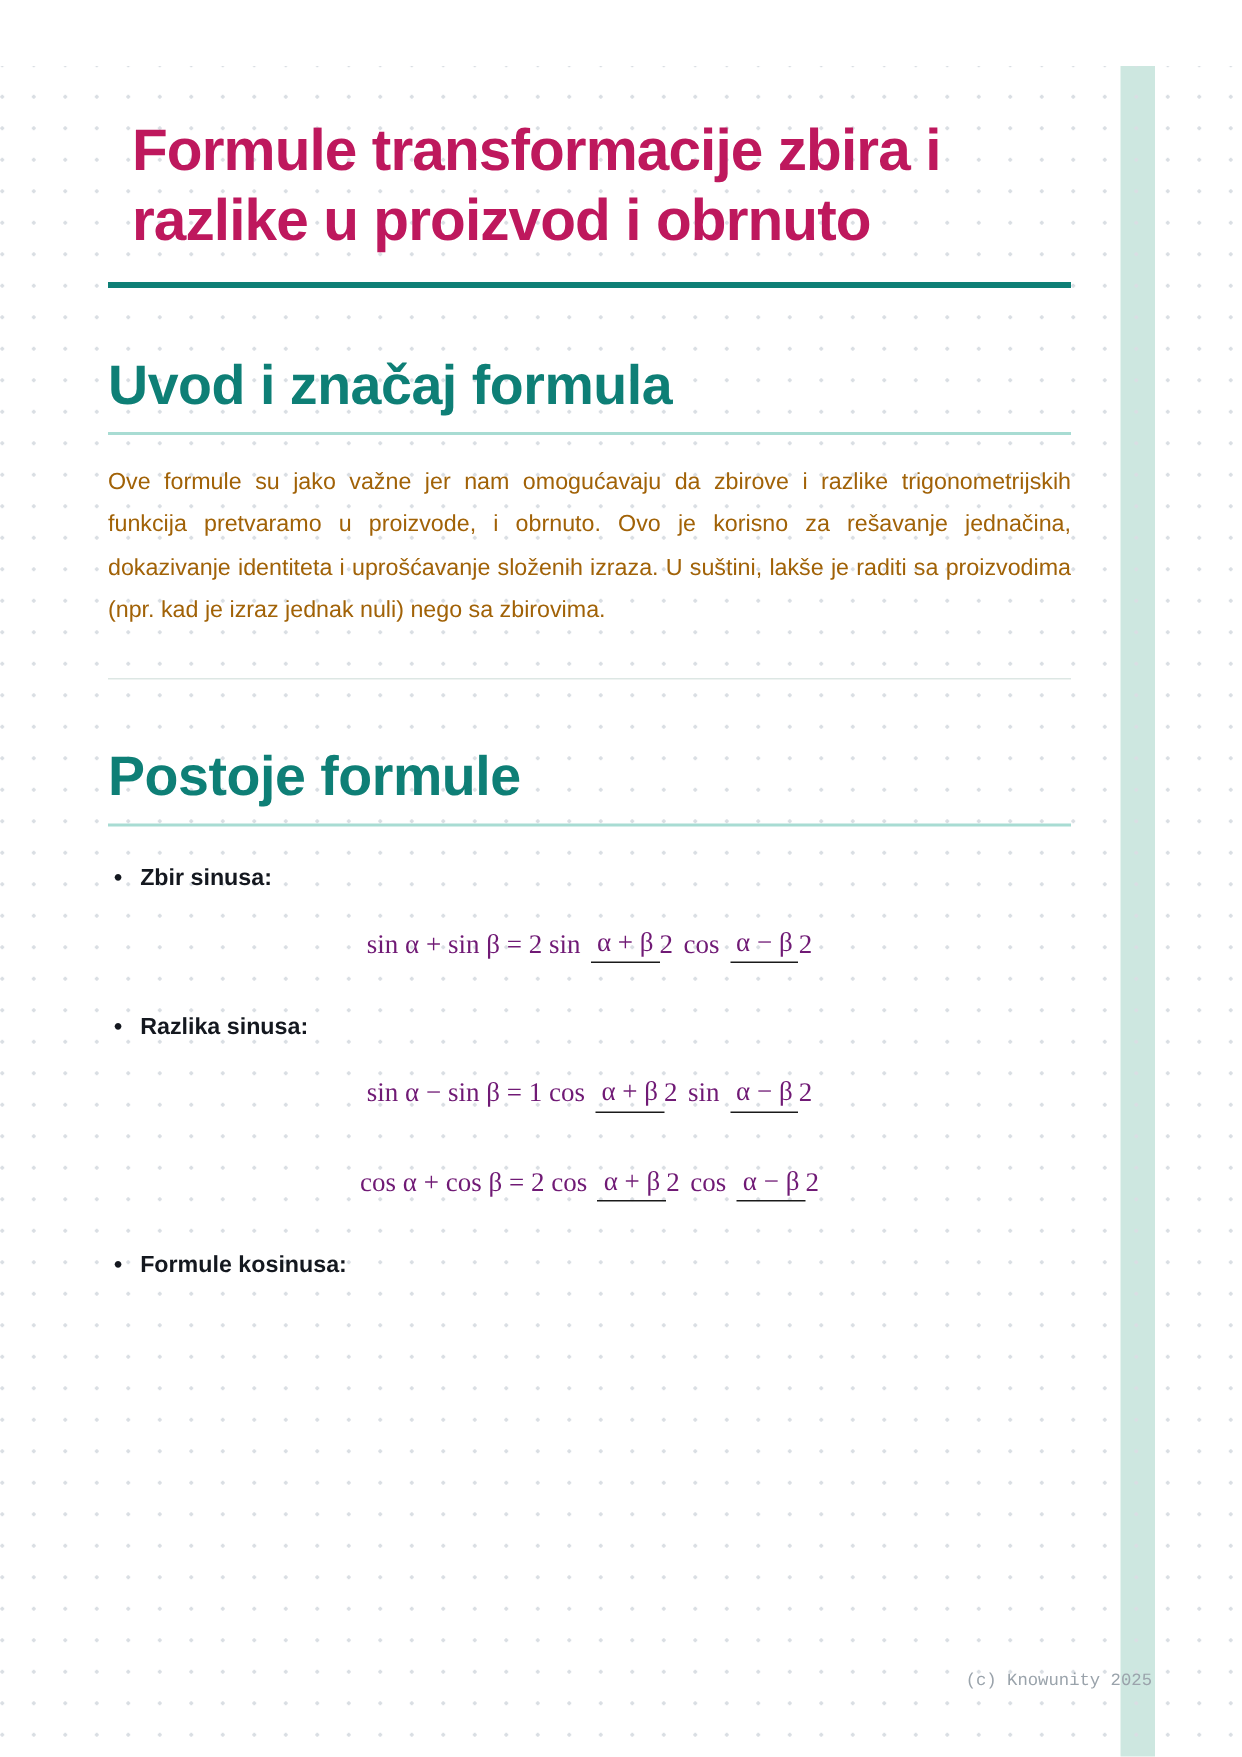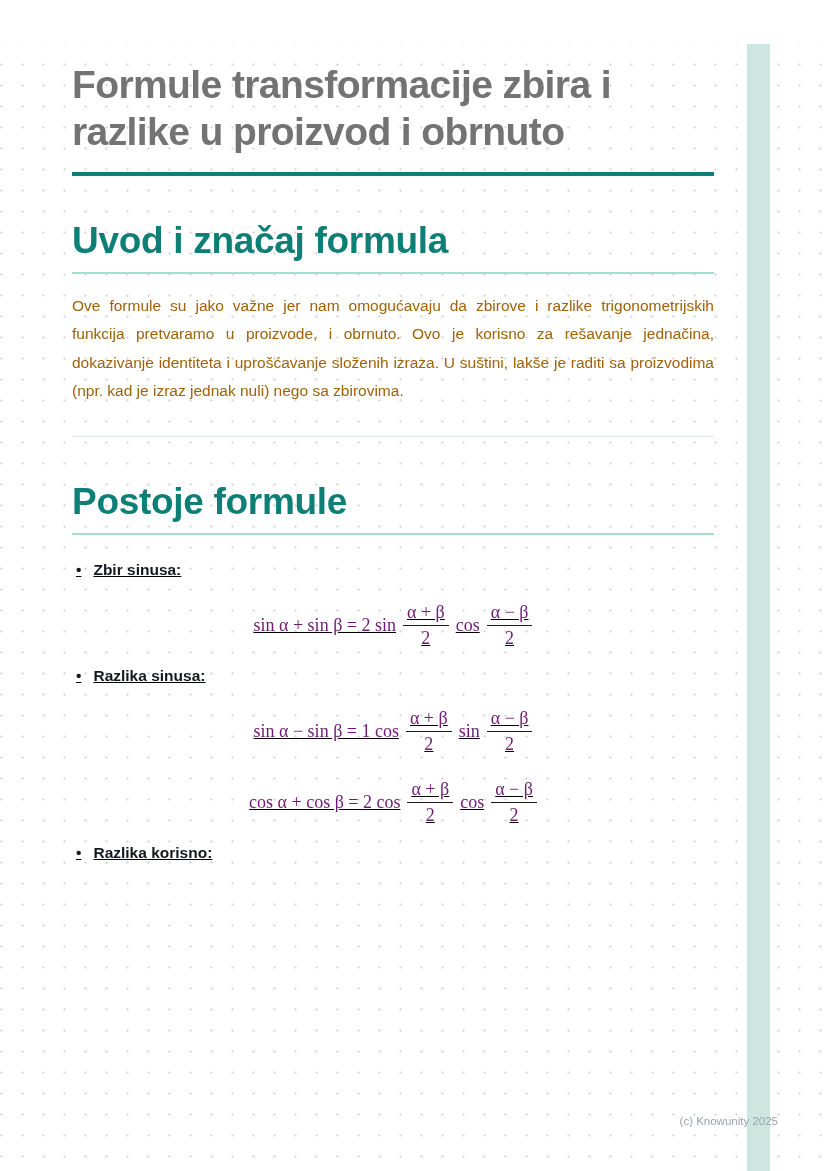--- a/index.html
+++ b/index.html
@@ -33,25 +33,25 @@
     z-index: 0;
   }
   .content {
     position: absolute;
     left: 72px;
     top: 62px;
     width: 642px;
     z-index: 2;
   }
   h1.page-title {
-    margin: 0;
+    margin: 16px;
     font-size: 39px;
     line-height: 1.2;
     font-weight: 800;
-    color: #737373;
+    color: #be185d;
     letter-spacing: -0.6px;
   }
   .title-rule {
     height: 4px;
     background: #0e7f76;
     margin-top: 16px;
   }
   h2.section-heading {
     margin: 44px 0 0;
     font-size: 37px;
@@ -78,24 +78,23 @@
   }
   h3.sub-heading {
     margin: 30px 0 0;
     font-size: 20.5px;
     font-weight: 700;
     color: #0d9488;
     letter-spacing: -0.2px;
   }
   .formula-list {
     margin-top: 4px;
-    text-decoration: underline;
   }
   .item {
-    margin-top: 17px;
+    margin-top: 34px;
   }
   .item:first-child {
     margin-top: 26px;
   }
   .item-label {
     font-weight: 700;
     font-size: 15.5px;
     color: #14181f;
     padding-left: 4px;
   }
@@ -110,38 +109,38 @@
     justify-content: center;
     align-items: center;
     gap: 7px;
     margin-top: 22px;
     font-family: "Liberation Serif", serif;
     font-size: 18px;
     color: #701a75;
   }
   .frac {
     display: inline-flex;
-    flex-direction: column;
-    align-items: center;
+    flex-direction: row;
     line-height: 1.25;
   }
   .frac .num {
     border-bottom: 1.2px solid #1a1a1a;
     padding: 0 4px 2px;
   }
   .frac .den {
     padding-top: 1px;
   }
   .footer {
     position: absolute;
-    right: 50px;
+    right: 60px;
     bottom: 44px;
     font-size: 11.5px;
     color: #9aa3ab;
     z-index: 2;
+    font-family: Liberation Mono, monospace;
   }
 </style>
 </head>
 <body>
 
 <div class="band"></div>
 <div class="dots"></div>
 
 <div class="content">
 
@@ -199,19 +198,19 @@
         </span>
         <span>cos</span>
         <span class="frac">
           <span class="num">α − β</span>
           <span class="den">2</span>
         </span>
       </div>
     </div>
 
     <div class="item">
-      <div class="item-label">Razlika korisno:</div>
+      <div class="item-label">Formule kosinusa:</div>
     </div>
 
   </div>
 </div>
 
 <div class="footer">(c) Knowunity 2025</div>
 
 </body></html>

